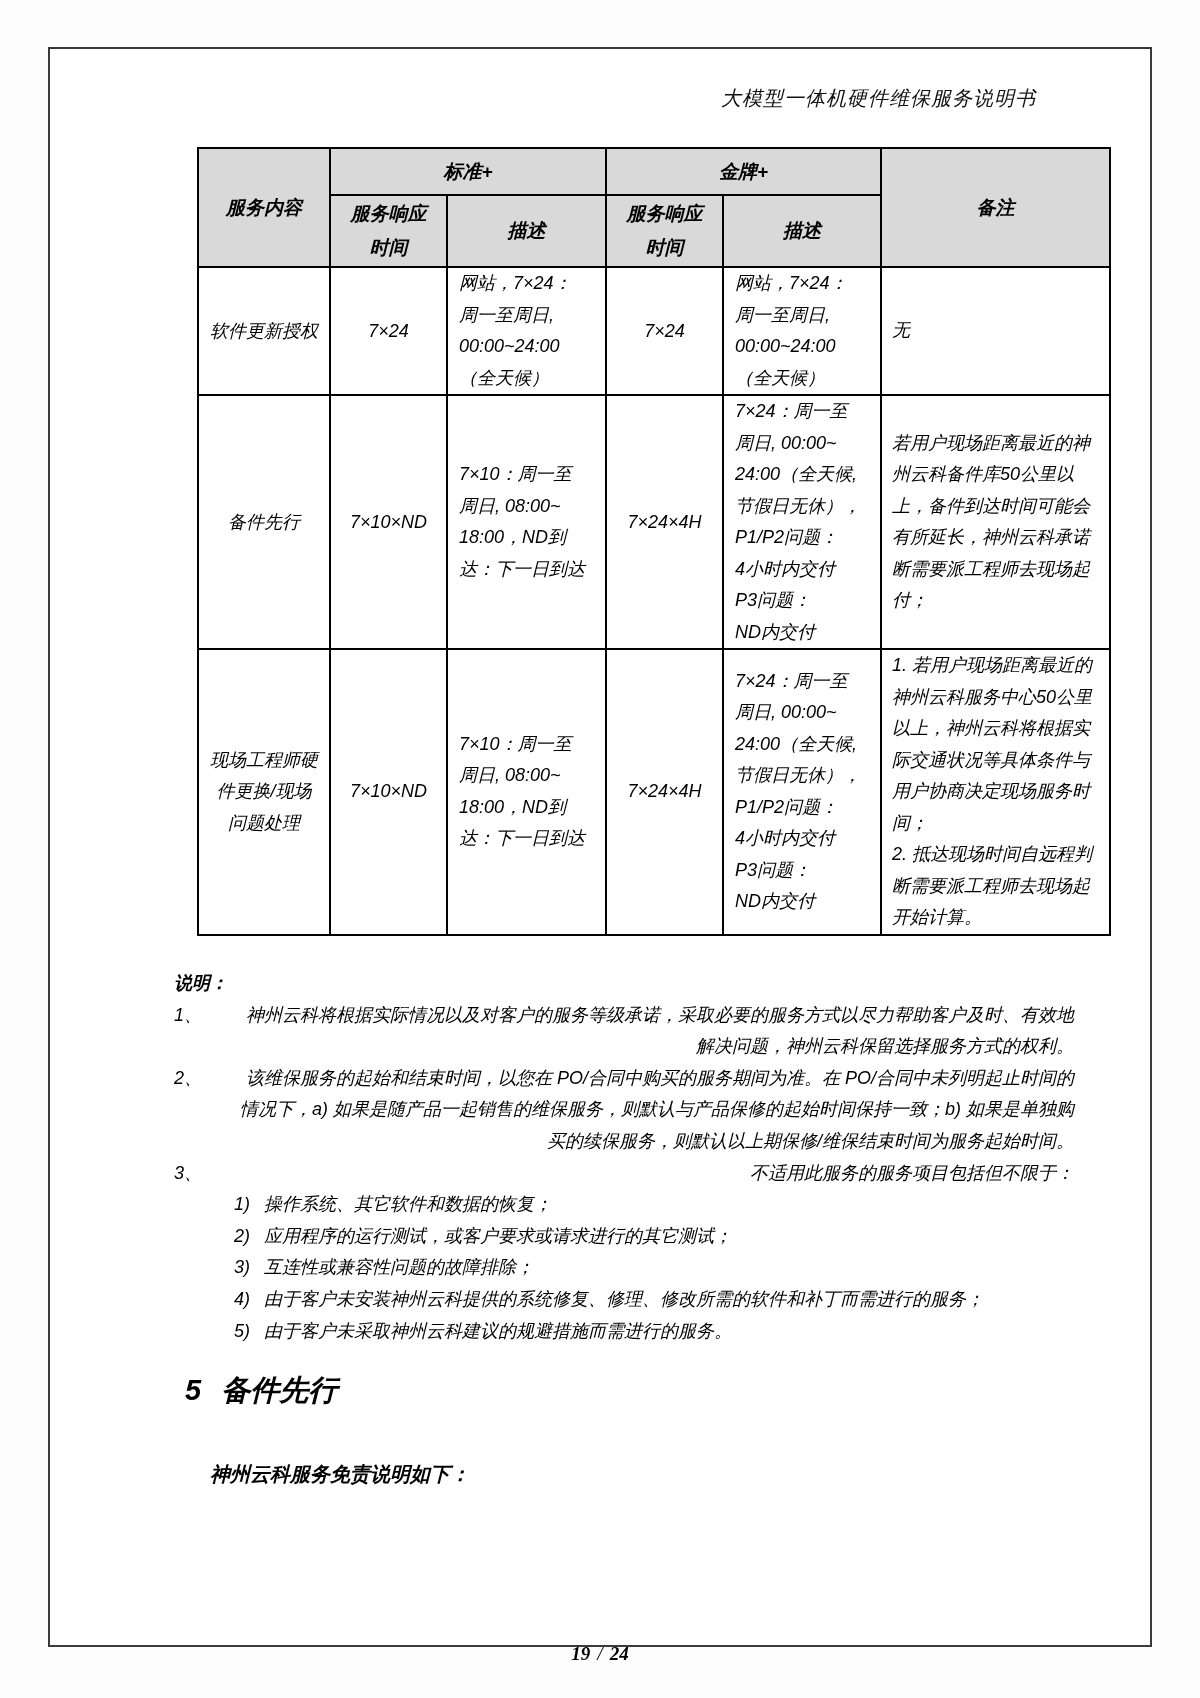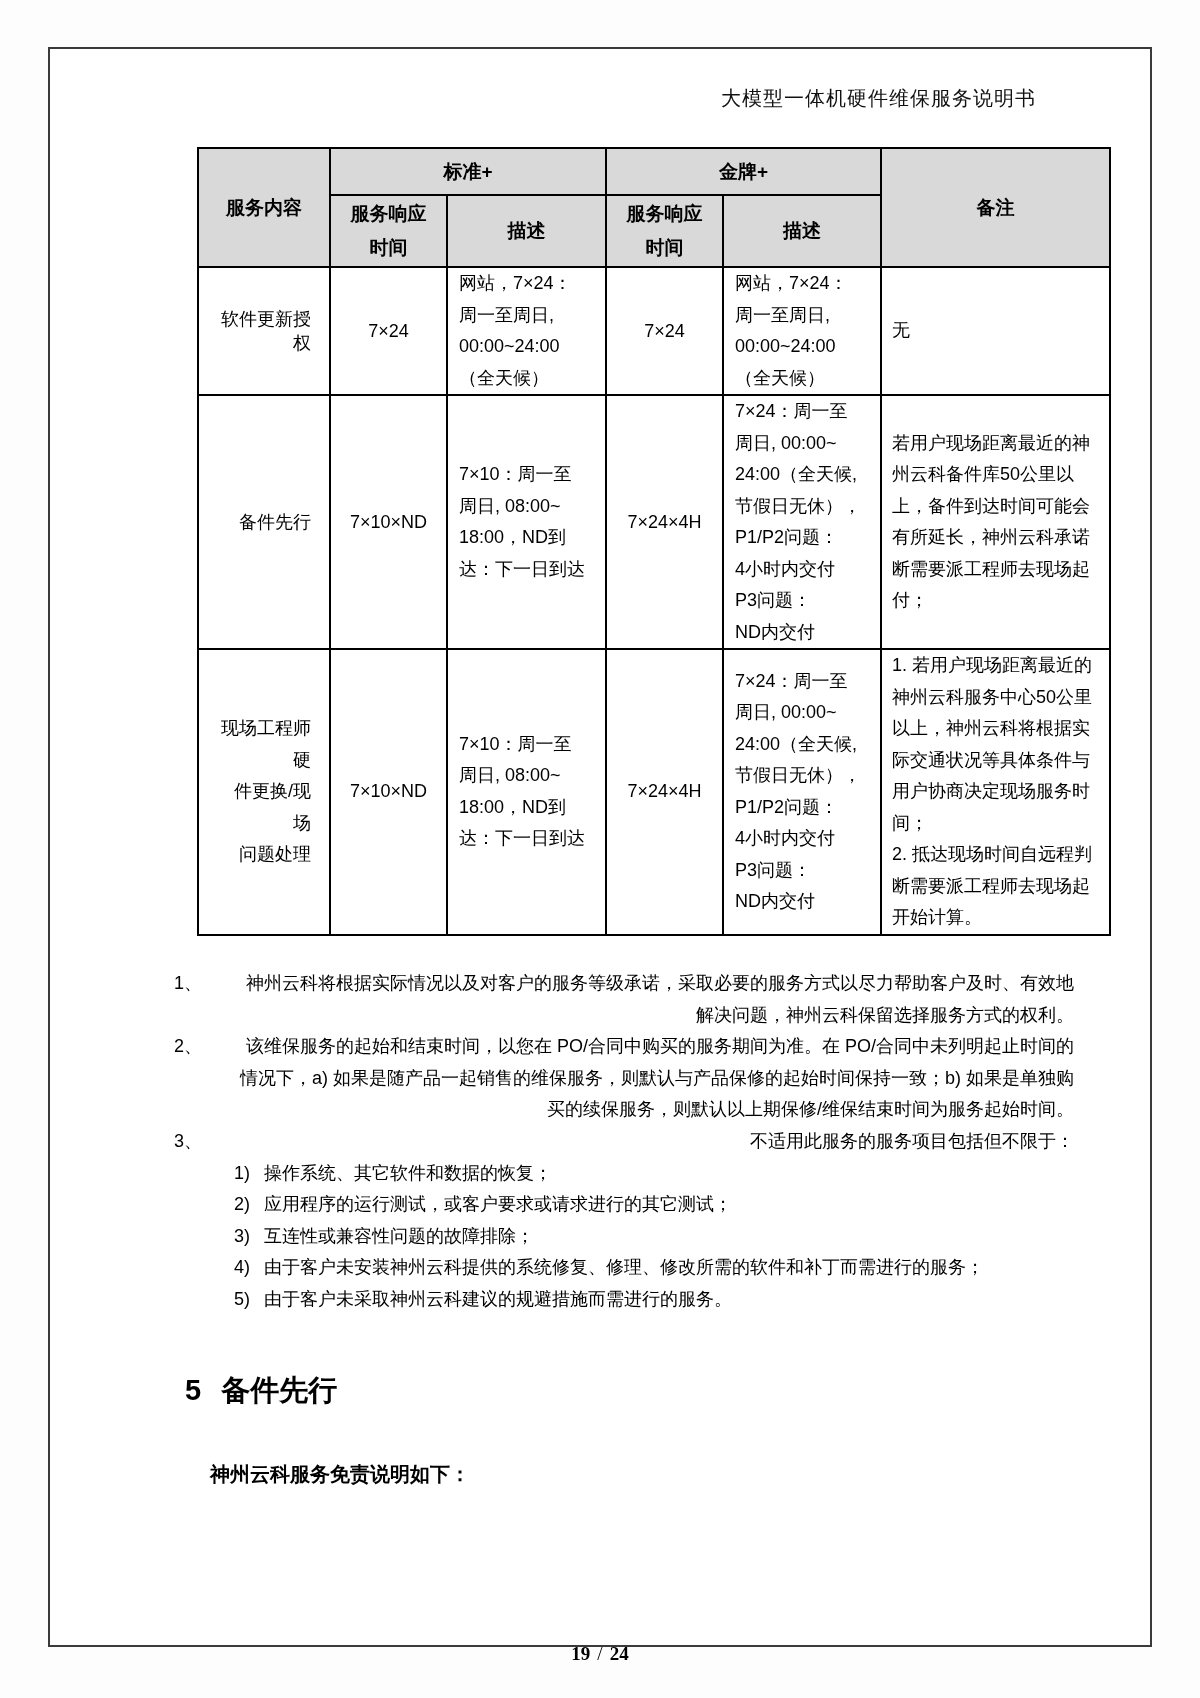--- a/index.html
+++ b/index.html
@@ -1,17 +1,17 @@
 <!DOCTYPE html>
 <html><head>
 <meta charset="utf-8">
 <style>
   * { margin:0; padding:0; box-sizing:border-box; }
   html,body { width:1200px; height:1698px; background:#fdfdfd; font-family:"Liberation Sans", sans-serif; color:#000; }
-  .canvas { position:relative; width:1200px; height:1698px; overflow:hidden; }
+  .canvas { position:relative; width:1200px; height:1698px; overflow:hidden;font-style:italic; }
 
   .page-frame {
     position:absolute; left:48px; top:47px; width:1104px; height:1600px;
     border:2px solid #3a3a3a; background:#ffffff;
   }
 
   .header-title {
     position:absolute; top:36px; right:114px;
     font-family:"Liberation Serif", serif;
     font-size:20px; letter-spacing:1px; color:#111; white-space:nowrap;
@@ -28,21 +28,21 @@
   }
   table.svc td { font-size:18px; background:#fff; }
   .h-row1 { height:47px; }
   .h-row2 { height:72px;padding-left:24px; }
   .d-row1 { height:128px; }
   .d-row2 { height:253px; }
   .d-row3 { height:282px; }
   .preline { white-space:pre-line; line-height:31.5px;margin-left:40px; }
   .th-wrap { white-space:pre-line; line-height:34px; }
   .cell-center { text-align:center; }
-  .cell-left { text-align:right; padding:0 18px; }
+  .cell-left { text-align:center; padding:0 8px; }
   .cell-desc { text-align:left; padding:0 4px 0 11px; }
   .cell-remark { text-align:left; padding:0 6px 0 10px; }
 
   
   .notes {
     position:absolute; left:124px; top:919px; width:900px;
     font-size:18px; line-height:31.6px;
   }
   .notes-label { font-weight:bold; }
   .note-row { display:flex; }
@@ -165,20 +165,21 @@
 用户协商决定现场服务时
 间；
 2. 抵达现场时间自远程判
 断需要派工程师去现场起
 开始计算。</td>
       </tr>
     </tbody>
       </table>
 
     <div class="notes">
+      <div class="notes-label">说明：</div>
       <div class="note-row">
         <span class="note-num">1、</span>
         <span class="note-text">神州云科将根据实际情况以及对客户的服务等级承诺，采取必要的服务方式以尽力帮助客户及时、有效地解决问题，神州云科保留选择服务方式的权利。</span>
       </div>
       <div class="note-row">
         <span class="note-num">2、</span>
         <span class="note-text">该维保服务的起始和结束时间，以您在 PO/合同中购买的服务期间为准。在 PO/合同中未列明起止时间的情况下，a) 如果是随产品一起销售的维保服务，则默认与产品保修的起始时间保持一致；b) 如果是单独购买的续保服务，则默认以上期保修/维保结束时间为服务起始时间。</span>
       </div>
       <div class="note-row">
         <span class="note-num">3、</span>

